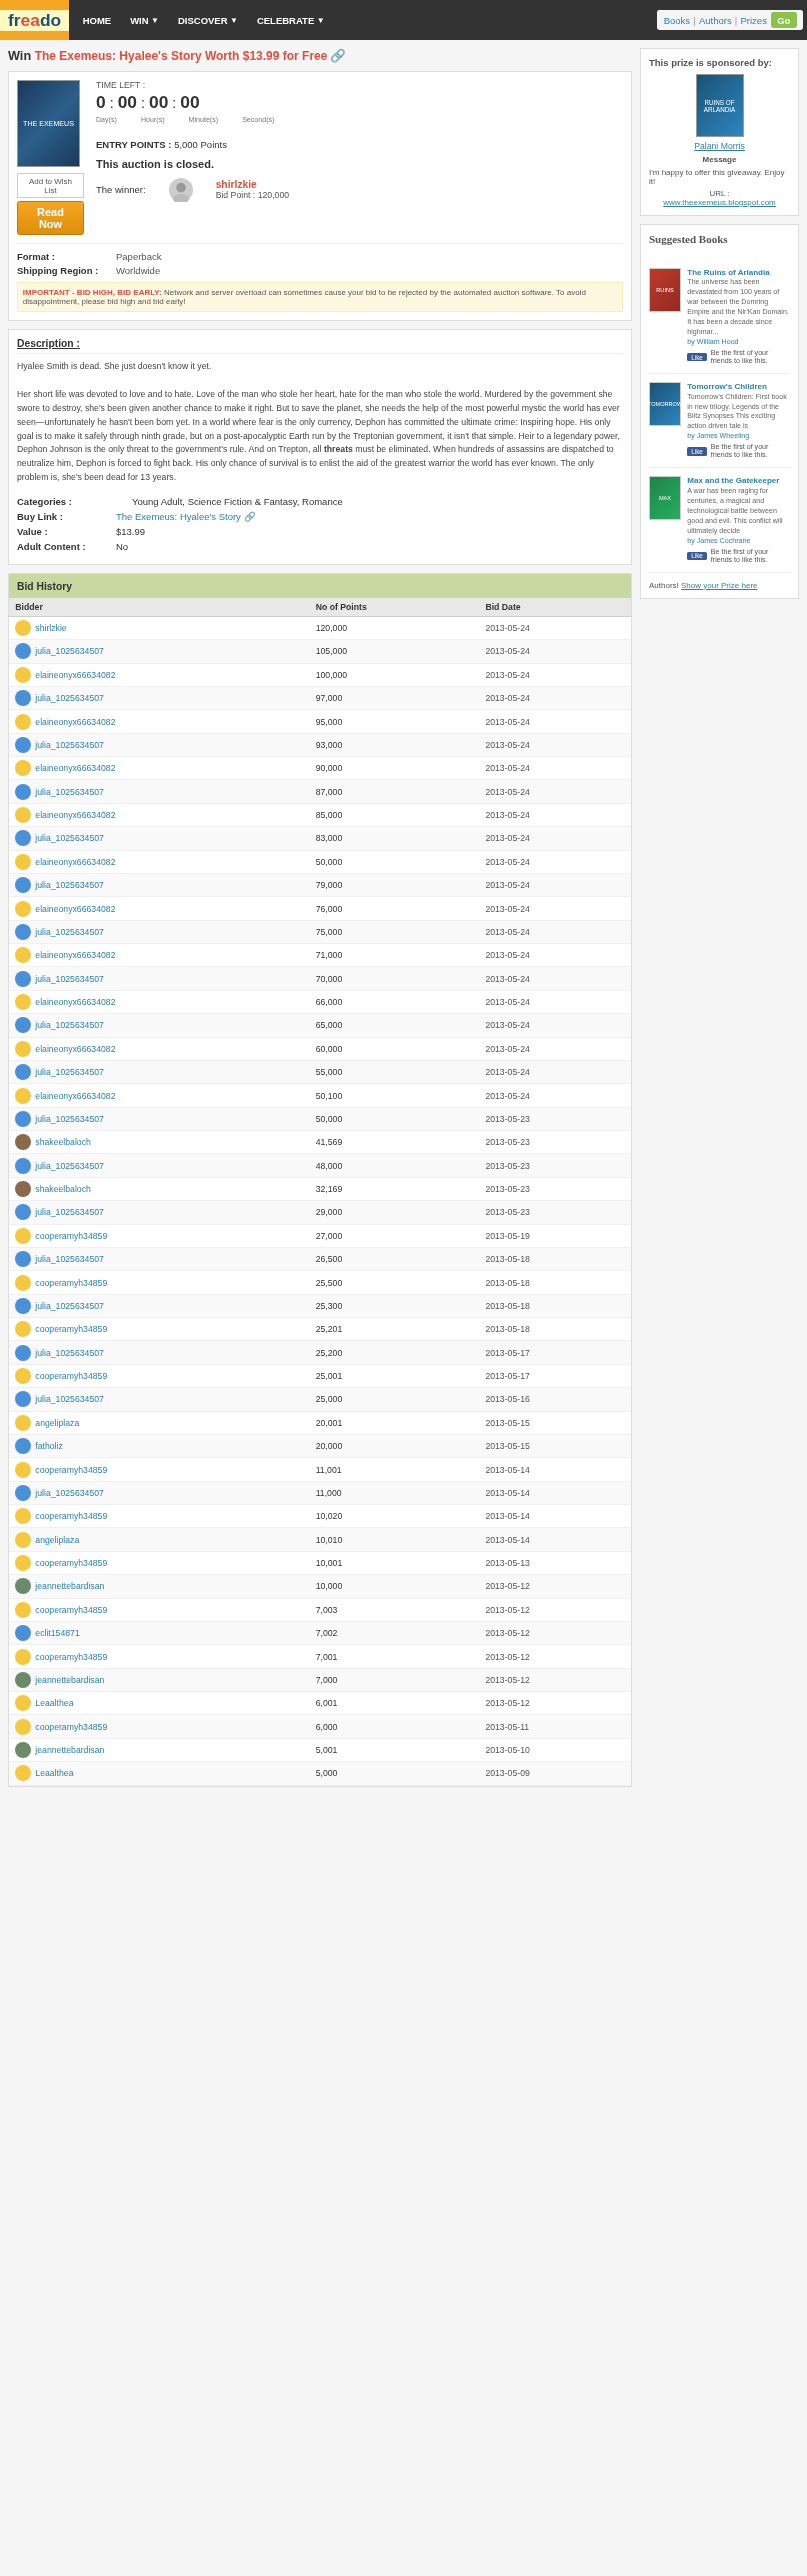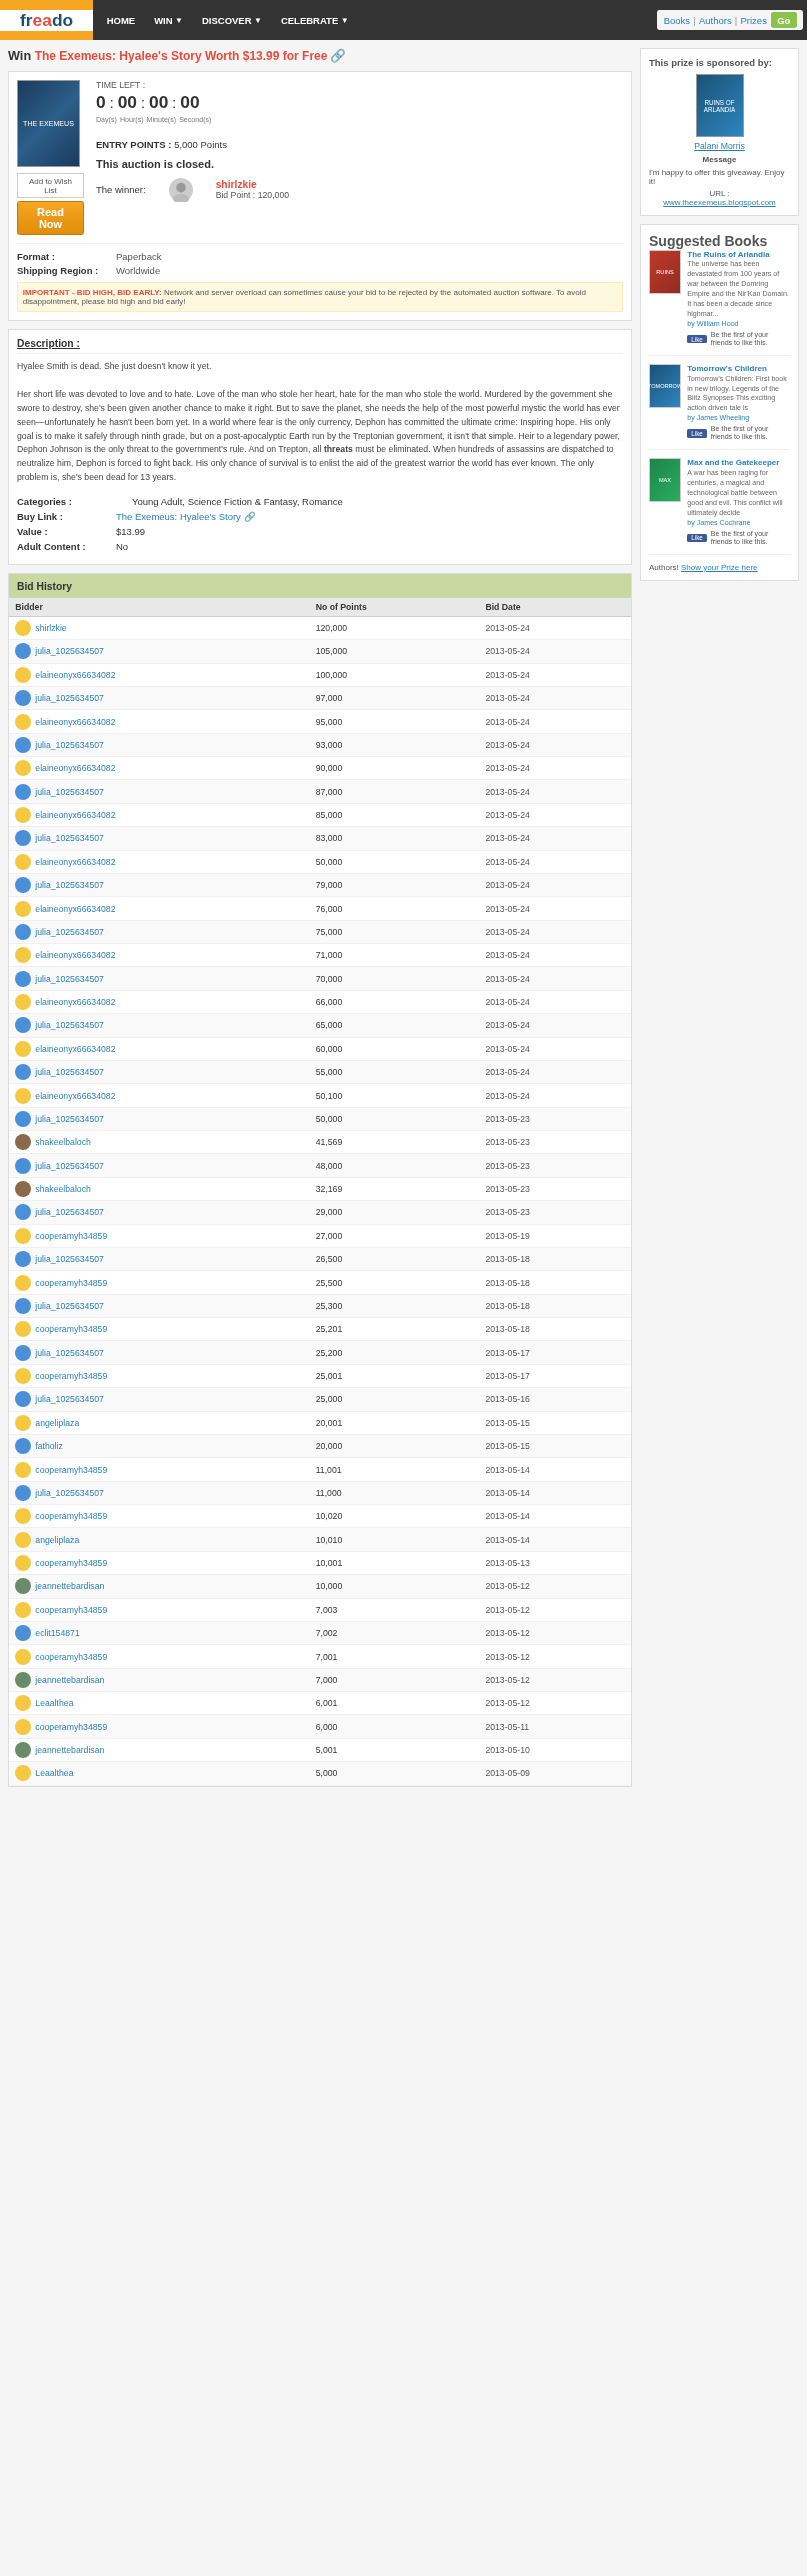--- a/index.html
+++ b/index.html
@@ -1,20 +1,20 @@
 <!DOCTYPE html>
 <html style="font-size:12.7px"><head>
   <meta charset="utf-8">
   <style>
     * { margin: 0; padding: 0; box-sizing: border-box; }
     body { font-family: Arial, sans-serif; font-size: 9.5px; background: #f5f5f5; color: #333; }
     
     
     #header { background: #f5a623; padding: 0; display: flex; align-items: center; height: 40px; }
-    #logo { background: #ffffff; padding: 0 20px; display: flex; align-items: center; }
+    #logo { background: #fef9c3; padding: 0 8px; display: flex; align-items: center; }
     #logo span { font-size: 17.4px; font-weight: bold; color: #333; }
     #nav { display: flex; align-items: center; background: #333; height: 100%; flex: 1; padding: 0 4px; }
     .nav-item { color: #fff; padding: 0 9.5px; font-size: 9.5px; font-weight: bold; cursor: pointer; height: 48px; display: flex; align-items: center; text-align: center; }
     .nav-dropdown { display: flex; align-items: center; gap: 2.4px; }
     .nav-right { margin-left: auto; display: flex; align-items: center; background: #f5f5f5; padding: 2.4px 6.3px; border-radius: 2.4px; }
     .nav-right span { font-size: 9.5px; color: #333; }
     .nav-right .sep { margin: 0 3.2px; color: #999; }
     .go-btn { background: #8bc34a; color: white; border: none; padding: 2.4px 6.3px; border-radius: 2.4px; cursor: pointer; font-size: 9.5px; font-weight: bold; margin-left: 4px; }
     
     
@@ -79,21 +79,21 @@
     
     
     .sidebar-box { background: #fff; border: 0.8px solid #ddd; padding: 8px; margin-bottom: 8px; }
     .sidebar-title { font-size: 9.5px; font-weight: bold; color: #555; margin-bottom: 6.3px; }
     .sponsor-book { display: flex; flex-direction: column; align-items: center; }
     .sponsor-cover { width: 48px; height: 63px; background: linear-gradient(135deg, #1a5276, #2e86c1); border: 0.8px solid #999; margin-bottom: 4px; display: flex; align-items: center; justify-content: center; color: white; font-size: 6.3px; text-align: center; }
     .sponsor-name { color: #2980b9; font-size: 8.7px; text-align: center; }
     .sponsor-msg { font-size: 8px; color: #555; margin-top: 4px; }
     .sponsor-url { color: #2980b9; font-size: 8px; }
     
-    .suggested-title { font-size: 14px; font-weight: bold; color: #555; margin-bottom: 1px; }
+    .suggested-title { font-size: 11px; font-weight: bold; color: #555; margin-bottom: 23px; font-family: Liberation Serif, serif; }
     .suggested-book { display: flex; gap: 6.3px; margin-bottom: 8px; padding-bottom: 8px; border-bottom: 0.8px solid #eee; }
     .suggested-cover { width: 32px; height: 44px; flex-shrink: 0; }
     .suggested-cover-img { width: 32px; height: 44px; border: 0.8px solid #ccc; display: flex; align-items: center; justify-content: center; font-size: 5.6px; text-align: center; }
     .suggested-cover-img.red { background: linear-gradient(135deg, #c0392b, #922b21); color: white; }
     .suggested-cover-img.blue { background: linear-gradient(135deg, #1a5276, #2e86c1); color: white; }
     .suggested-cover-img.green { background: linear-gradient(135deg, #1e8449, #27ae60); color: white; }
     .suggested-info { flex: 1; }
     .suggested-book-title { font-size: 8px; font-weight: bold; color: #2980b9; margin-bottom: 1.6px; }
     .suggested-book-desc { font-size: 7.1px; color: #666; line-height: 1.4; }
     .suggested-book-author { font-size: 7.1px; color: #2980b9; }
@@ -166,21 +166,21 @@
           <div class="time-left-label">TIME LEFT :</div>
           <div style="display:flex;align-items:baseline;gap:4px;margin:2.4px 0;">
             <span style="font-size:17.4px;font-weight:bold;">0</span>
             <span style="font-size:14.3px;">:</span>
             <span style="font-size:17.4px;font-weight:bold;">00</span>
             <span style="font-size:14.3px;">:</span>
             <span style="font-size:17.4px;font-weight:bold;">00</span>
             <span style="font-size:14.3px;">:</span>
             <span style="font-size:17.4px;font-weight:bold;">00</span>
           </div>
-          <div style="display:flex;gap:3px;margin-bottom:15px;">
+          <div style="display:flex;gap:24px;margin-bottom:15px;">
             <span style="font-size:7.1px;color:#777;">Day(s)</span>
             <span style="font-size:7.1px;color:#777;">Hour(s)</span>
             <span style="font-size:7.1px;color:#777;">Minute(s)</span>
             <span style="font-size:7.1px;color:#777;">Second(s)</span>
           </div>
           <div class="entry-points">
             <strong>ENTRY POINTS :</strong>
             <span>5,000 Points</span>
           </div>
           <div class="closed-msg">This auction is closed.</div>

